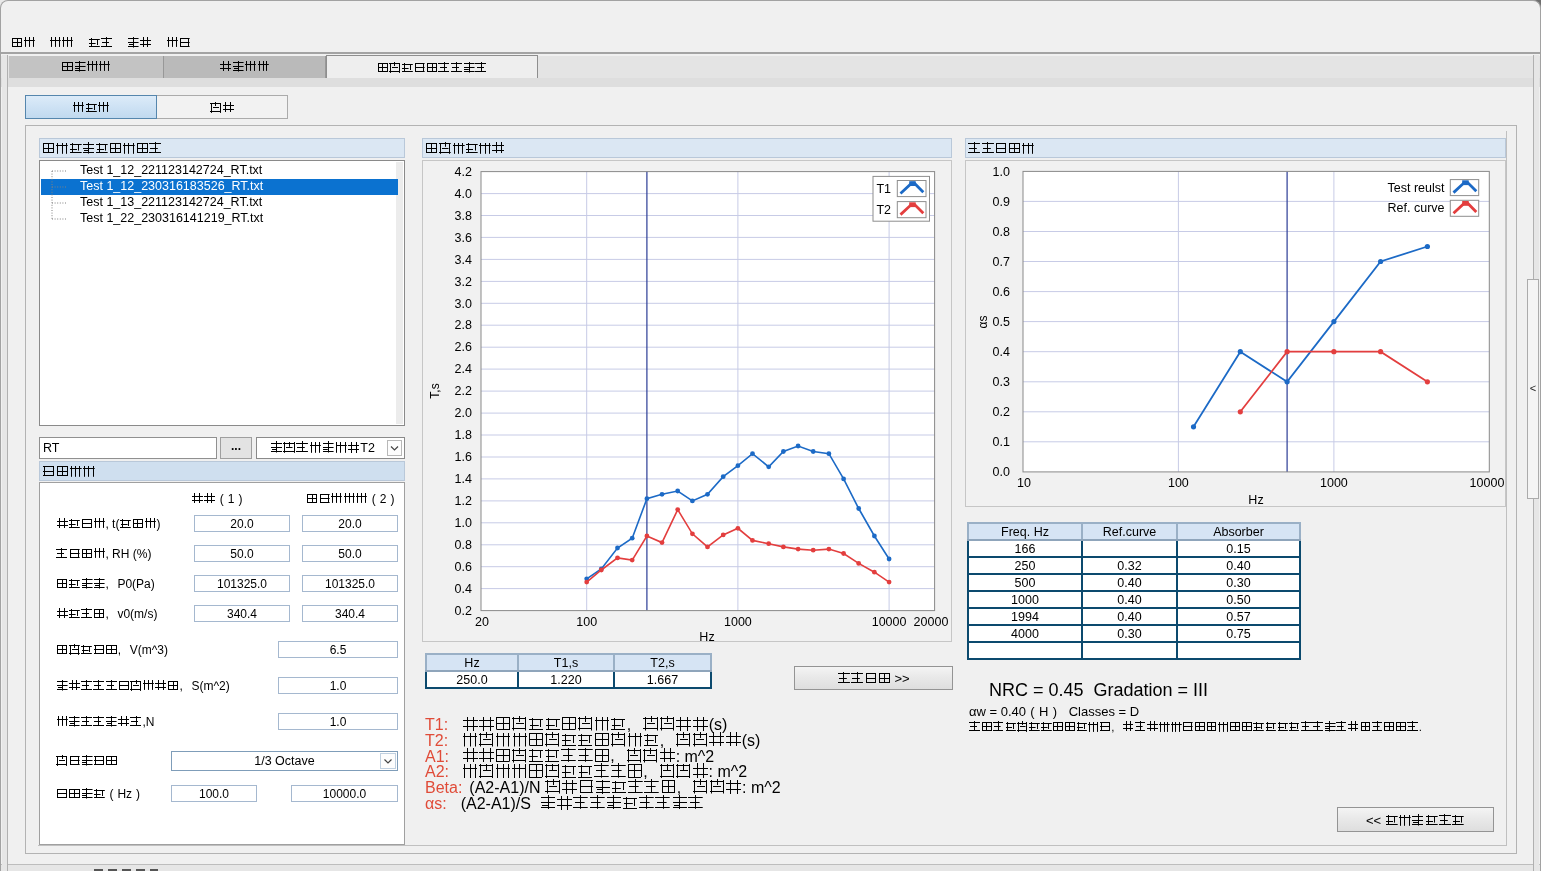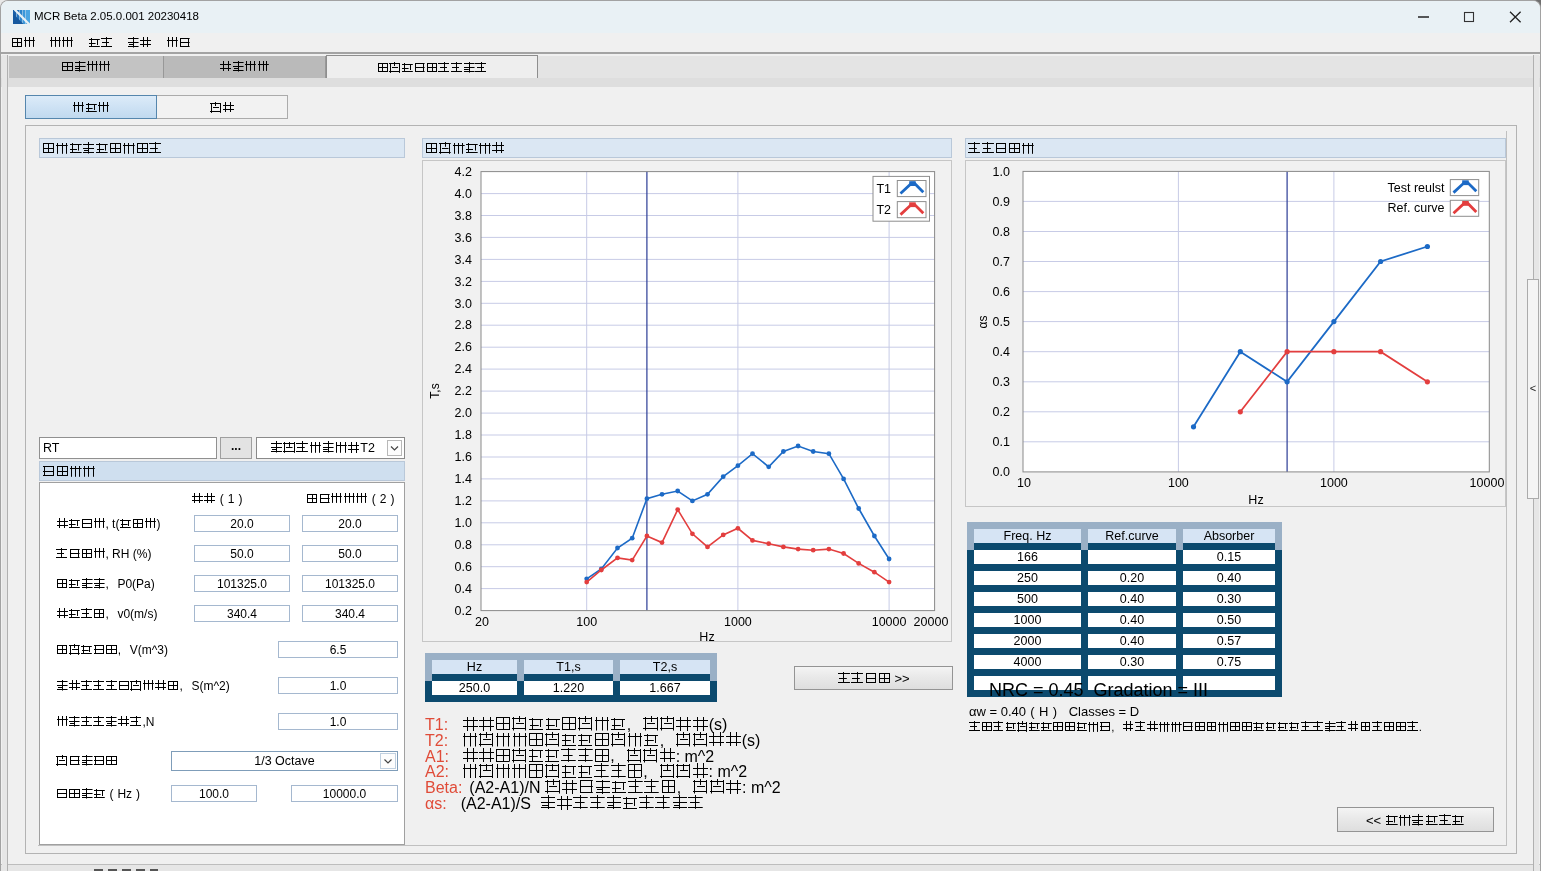--- a/index.html
+++ b/index.html
@@ -31,47 +31,30 @@
 .z0{background-image:linear-gradient(currentColor,currentColor),linear-gradient(currentColor,currentColor),linear-gradient(currentColor,currentColor),linear-gradient(currentColor,currentColor);background-size:92% 1px,92% 1px,1px 92%,60% 1px;background-position:10% 12%,10% 88%,48% 4%,25% 50%}
 .z1{background-image:linear-gradient(currentColor,currentColor),linear-gradient(currentColor,currentColor),linear-gradient(currentColor,currentColor),linear-gradient(currentColor,currentColor),linear-gradient(currentColor,currentColor);background-size:80% 1px,80% 1px,80% 1px,1px 84%,1px 84%;background-position:50% 10%,50% 50%,50% 90%,12% 50%,88% 50%}
 .z2{background-image:linear-gradient(currentColor,currentColor),linear-gradient(currentColor,currentColor),linear-gradient(currentColor,currentColor),linear-gradient(currentColor,currentColor);background-size:94% 1px,94% 1px,1px 94%,1px 94%;background-position:50% 30%,50% 72%,30% 55%,72% 55%}
 .z3{background-image:linear-gradient(currentColor,currentColor),linear-gradient(currentColor,currentColor),linear-gradient(currentColor,currentColor),linear-gradient(currentColor,currentColor),linear-gradient(currentColor,currentColor);background-size:88% 1px,88% 1px,88% 1px,1px 96%,40% 1px;background-position:50% 16%,50% 52%,50% 88%,50% 50%,20% 70%}
 .z4{background-image:linear-gradient(currentColor,currentColor),linear-gradient(currentColor,currentColor),linear-gradient(currentColor,currentColor),linear-gradient(currentColor,currentColor),linear-gradient(currentColor,currentColor);background-size:90% 1px,55% 1px,1px 80%,1px 55%,90% 1px;background-position:50% 20%,18% 60%,24% 55%,78% 40%,50% 92%}
 .z5{background-image:linear-gradient(currentColor,currentColor),linear-gradient(currentColor,currentColor),linear-gradient(currentColor,currentColor),linear-gradient(currentColor,currentColor),linear-gradient(currentColor,currentColor),linear-gradient(currentColor,currentColor);background-size:90% 1px,90% 1px,1px 90%,1px 90%,50% 1px,1px 40%;background-position:8% 14%,8% 86%,10% 55%,90% 55%,50% 50%,50% 4%}
 .z6{background-image:linear-gradient(currentColor,currentColor),linear-gradient(currentColor,currentColor),linear-gradient(currentColor,currentColor),linear-gradient(currentColor,currentColor);background-size:1px 90%,1px 90%,1px 90%,90% 1px;background-position:14% 50%,50% 50%,86% 50%,50% 30%}
 .z7{background-image:linear-gradient(currentColor,currentColor),linear-gradient(currentColor,currentColor),linear-gradient(currentColor,currentColor),linear-gradient(currentColor,currentColor),linear-gradient(currentColor,currentColor),linear-gradient(currentColor,currentColor);background-size:84% 1px,84% 1px,1px 84%,1px 84%,1px 84%,84% 1px;background-position:50% 8%,50% 92%,8% 50%,92% 50%,50% 50%,50% 50%}
 .zp{display:inline-block;width:1em}
 table{border-collapse:collapse;font-size:12.5px;background:#fff}
-#ttab td,#rtab td{border:7px solid #0c4a6e;text-align:center;height:17px;padding:0}
+#ttab td,#rtab td{border:2px solid #0c4a6e;text-align:center;height:17px;padding:0}
 #ttab tr.h td,#rtab tr.h td{background:#d6e4f4;border-color:#9ab0c6;border-bottom:2px solid #8fa5bb}
 #ttab{border:1px solid #8f8f8f}
 #rtab{border:1px solid #8f8f8f}
 #leg i{font-style:normal;color:#e04b38}
 #leg em{display:inline-block;font-style:normal}
 </style></head>
 <body>
 <div class="abs" style="right:0;top:0;width:24px;height:24px;background:#6f6f6f"></div>
 <div id="win">
-  <div class="abs" id="title">
-    <svg class="abs" style="left:12px;top:9px" width="17" height="14" viewBox="0 0 17 14">
-      <rect x="0" y="0" width="3.4" height="14" fill="#1a5fa8"></rect>
-      <rect x="3.8" y="0" width="2.6" height="14" fill="#2272bd"></rect>
-      <rect x="6.8" y="0" width="2.6" height="14" fill="#2b83cb"></rect>
-      <rect x="9.8" y="0" width="2.6" height="14" fill="#3c97d9"></rect>
-      <rect x="12.8" y="0" width="4.2" height="14" fill="#4ba5e2"></rect>
-      <polygon points="0,3.5 0,14 10.5,14" fill="#17599f"></polygon>
-      <line x1="1.6" y1="-0.5" x2="16.4" y2="14.5" stroke="#e9f1f5" stroke-width="2.2"></line>
-    </svg>
-    <span class="abs txt">MCR Beta 2.05.0.001 20230418</span>
-    <svg class="abs" style="right:0;top:0" width="160" height="32" viewBox="0 0 160 32">
-      <line x1="38" y1="16" x2="49" y2="16" stroke="#222" stroke-width="1.6"></line>
-      <rect x="84.5" y="11.5" width="9" height="9" fill="none" stroke="#333" stroke-width="1.1"></rect>
-      <path d="M130 10.7 L140.6 21.3 M140.6 10.7 L130 21.3" stroke="#222" stroke-width="1.3"></path>
-    </svg>
-  </div>
   <div class="abs" id="menu">
     <span style="left:10px"><span class="z z7"></span><span class="z z6"></span></span>
       <span style="left:48px"><span class="z z6"></span><span class="z z6"></span></span>
       <span style="left:87px"><span class="z z4"></span><span class="z z0"></span></span>
       <span style="left:126px"><span class="z z3"></span><span class="z z2"></span></span>
       <span style="left:165px"><span class="z z6"></span><span class="z z1"></span></span>
   </div>
   <div class="abs" id="tabs">
     <div class="tab" style="left:8px;width:155px;background:#c3c3c3;border-right:1px solid #989898"><span class="z z7"></span><span class="z z3"></span><span class="z z6"></span><span class="z z6"></span></div>
     <div class="tab" style="left:163px;width:162px;background:#bababa;border-right:1px solid #989898"><span class="z z2"></span><span class="z z3"></span><span class="z z6"></span><span class="z z6"></span></div>
@@ -79,20 +62,31 @@
   </div>
   <div class="abs" id="tabband"></div>
   <div class="abs" id="outer"></div>
   <div class="abs" id="inner"></div>
   <div class="abs" style="left:1px;top:54px;width:6px;height:817px;background:#e6e6e6;border-right:1px solid #b0b0b0;z-index:5"></div>
   <div class="abs" style="right:1px;top:54px;width:6px;height:817px;background:#e6e6e6;border-left:1px solid #b0b0b0;z-index:5"></div>
   <div class="sbtn" style="left:24px;width:132px;background:linear-gradient(#dcebf9,#c0d9ef);border:1px solid #5586ad"><span class="z z6"></span><span class="z z4"></span><span class="z z6"></span></div>
   <div class="sbtn" style="left:156px;width:131px;background:#f2f2f2;border:1px solid #ababab;border-left:none"><span class="z z5"></span><span class="z z2"></span></div>
 
   <div class="ghead" style="left:38px;top:137px;width:366px"><span class="z z7"></span><span class="z z6"></span><span class="z z4"></span><span class="z z3"></span><span class="z z4"></span><span class="z z7"></span><span class="z z6"></span><span class="z z7"></span><span class="z z0"></span></div>
+  <div class="abs" id="listbox" style="left:38px;top:159px;width:366px;height:266px;background:#fff;border:1px solid #8a8a8a">
+    <div class="abs" style="right:1px;top:1px;width:7px;height:262px;background:#ececec"></div>
+    <svg class="abs" style="left:0;top:0;z-index:2" width="40" height="70" viewBox="0 0 40 70">
+      <path d="M12 10 H27 M12 26 H27 M12 42 H27 M12 58 H27 M12 10 V58" stroke="#808080" stroke-width="1" fill="none" stroke-dasharray="1,1.6"></path>
+    </svg>
+    <div class="abs" style="left:40px;top:2px;height:16px;font-size:12.5px">Test 1_12_221123142724_RT.txt</div>
+    <div class="abs" style="left:1px;top:18px;width:357px;height:16px;background:#0b72d0"></div>
+    <div class="abs" style="left:40px;top:18px;height:16px;font-size:12.5px;color:#fff">Test 1_12_230316183526_RT.txt</div>
+    <div class="abs" style="left:40px;top:34px;height:16px;font-size:12.5px">Test 1_13_221123142724_RT.txt</div>
+    <div class="abs" style="left:40px;top:50px;height:16px;font-size:12.5px">Test 1_22_230316141219_RT.txt</div>
+  </div>
   <div class="abs" style="left:38px;top:436px;width:178px;height:22px;background:#fff;border:1px solid #909090;font-size:12.5px;padding:3px 0 0 3px">RT</div>
   <div class="abs" style="left:219px;top:436px;width:32px;height:22px;background:#e3e3e3;border:1px solid #9f9f9f;text-align:center;font-weight:bold;padding-top:1px">...</div>
   <div class="abs" style="left:255px;top:436px;width:149px;height:22px;background:#fff;border:1px solid #8a8a8a;font-size:12.5px;text-align:center;padding-top:3px;padding-right:16px"><span class="z z3"></span><span class="z z5"></span><span class="z z0"></span><span class="z z6"></span><span class="z z3"></span><span class="z z6"></span><span class="z z2"></span>T2
     <svg class="abs" style="right:2px;top:2px" width="15" height="16" viewBox="0 0 15 16">
         <rect x="0.5" y="0.5" width="14" height="15" fill="#fdfdfd" stroke="#b8b8b8"></rect>
         <path d="M4 6.5 L7.5 10 L11 6.5" stroke="#444" stroke-width="1.2" fill="none"></path>
       </svg>
   </div>
   <div class="ghead" style="left:38px;top:460px;width:366px;background:#cfdfef"><span class="z z1"></span><span class="z z7"></span><span class="z z6"></span><span class="z z6"></span></div>
   <div class="abs" id="calc" style="left:38px;top:481px;width:366px;height:363px;background:#fff;border:1px solid #a0a0a0"></div>
@@ -335,44 +329,44 @@
     <text x="1443.5" y="211.3" font-size="12.5" text-anchor="end">Ref. curve</text>
     <rect x="1449.3" y="199.3" width="28.4" height="16" fill="#fff" stroke="#8e8e8e"></rect>
     <polyline points="1452.5,212.3 1463.6,202 1466.4,202 1475.3,211" fill="none" stroke="#e33e3e" stroke-width="2.8"></polyline>
       <rect x="1461.2" y="200" width="6.5" height="4.8" fill="#e33e3e"></rect>
   </svg>
   <table class="abs" id="rtab" style="left:966px;top:521px">
       <tbody>
         <tr class="h">
           <td style="width:114px">Freq. Hz</td>
           <td style="width:95px">Ref.curve</td>
-          <td style="width:99px">Absorber</td>
+          <td style="width:123px">Absorber</td>
         </tr>
     <tr>
           <td>166</td>
           <td></td>
           <td>0.15</td>
         </tr>
     <tr>
           <td>250</td>
-          <td>0.20</td>
+          <td>0.32</td>
           <td>0.40</td>
         </tr>
     <tr>
           <td>500</td>
           <td>0.40</td>
           <td>0.30</td>
         </tr>
     <tr>
           <td>1000</td>
           <td>0.40</td>
           <td>0.50</td>
         </tr>
     <tr>
-          <td>2000</td>
+          <td>1994</td>
           <td>0.40</td>
           <td>0.57</td>
         </tr>
     <tr>
           <td>4000</td>
           <td>0.30</td>
           <td>0.75</td>
         </tr>
     <tr>
           <td>&nbsp;</td>

